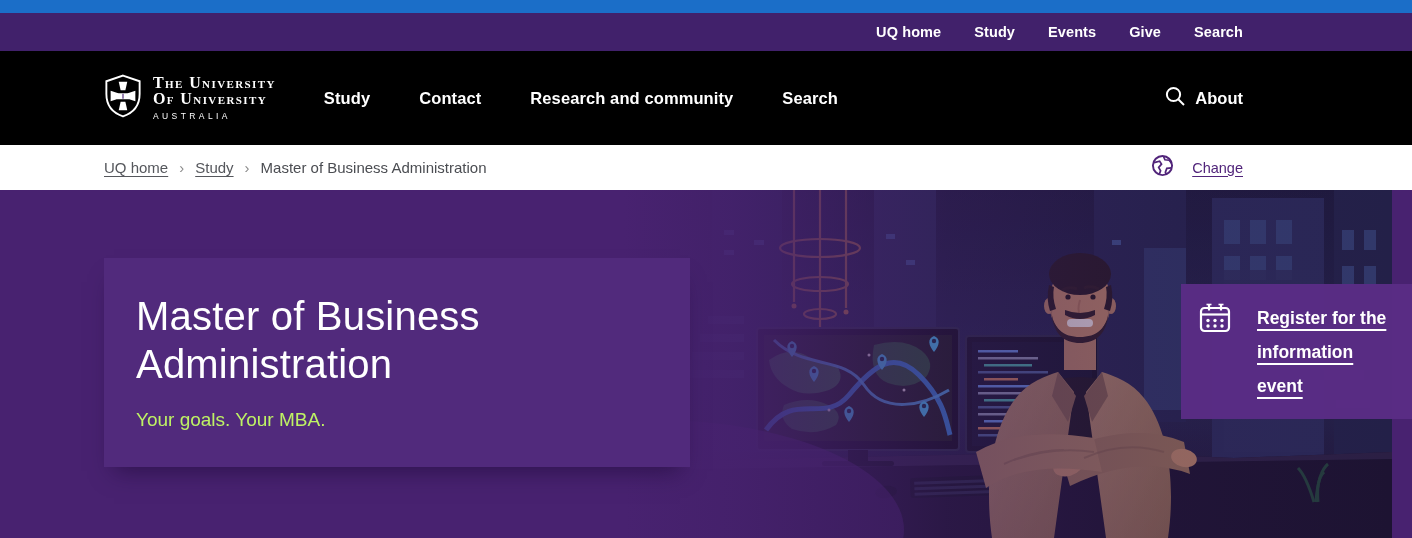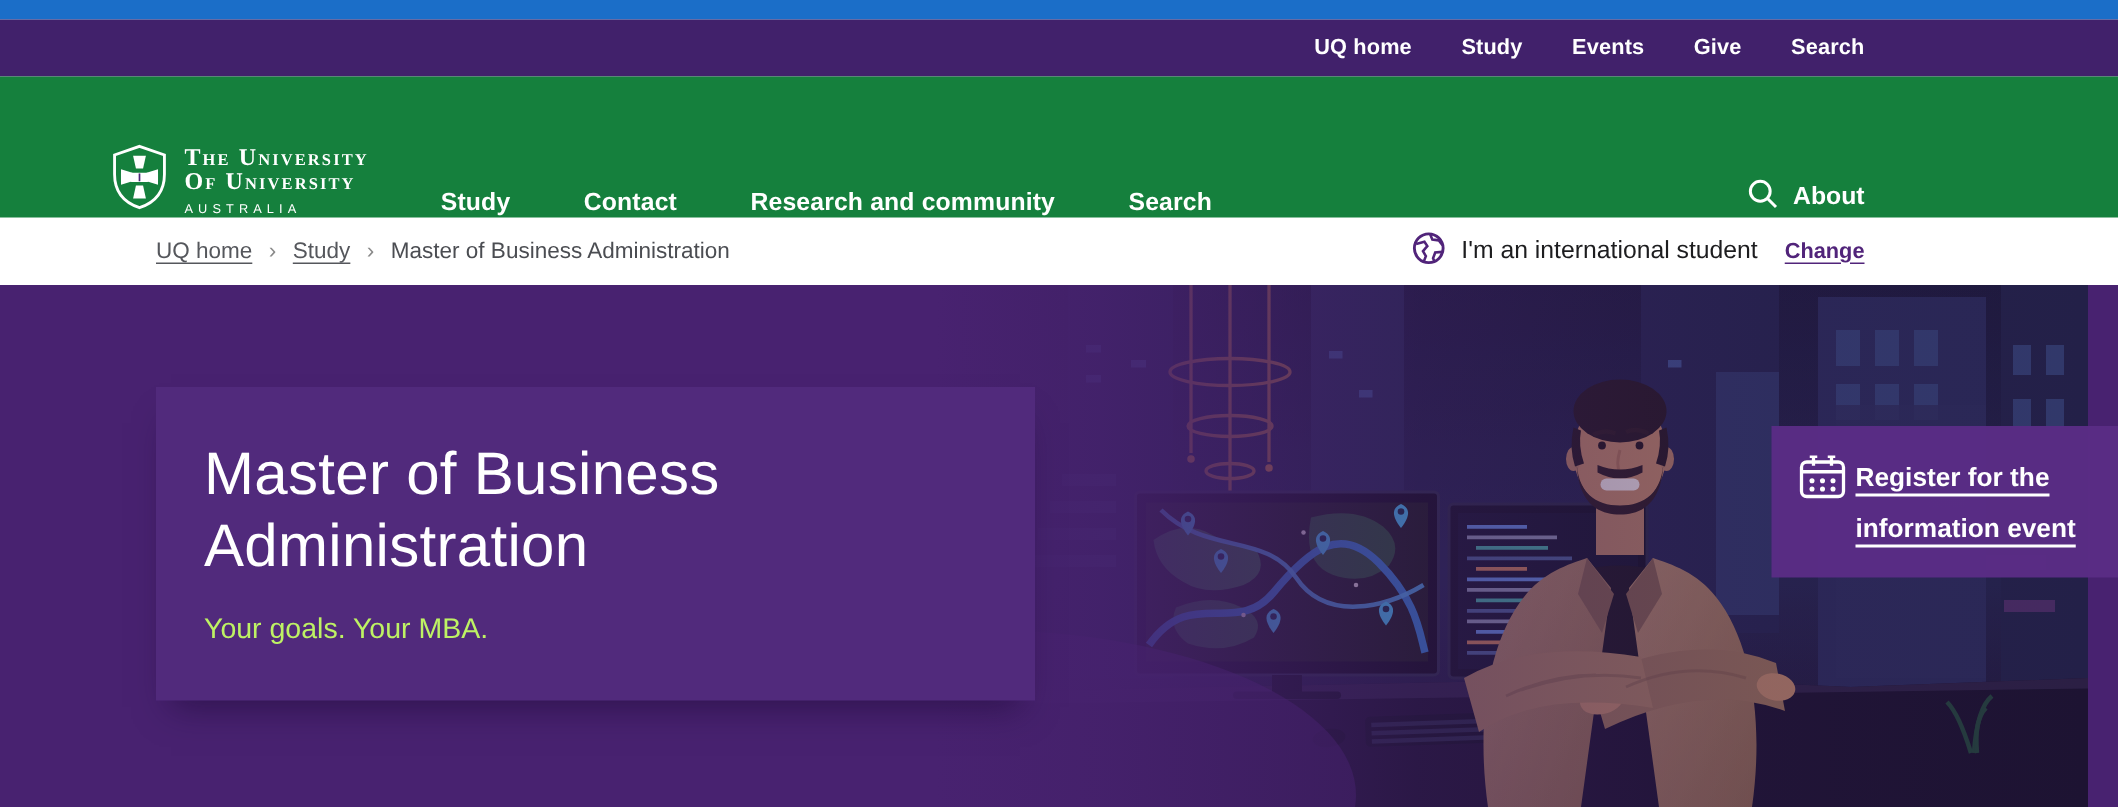--- a/index.html
+++ b/index.html
@@ -9,22 +9,22 @@
 
   
   .topbar { height:13px; background:#1b6ec8; }
 
   
   .utility { height:38px; background:#41216b; display:flex; align-items:center;
              justify-content:flex-end; gap:33px; padding-right:169px; }
   .utility a { color:#fff; font-size:14.5px; font-weight:600; letter-spacing:.1px; }
 
   
-  .main-header { height:94px; background:#15803d; display:flex; align-items:flex-end;
-                 padding-left:74px; position:relative; }
+  .main-header { height:94px; background:#000000; display:flex; align-items:center;
+                 padding-left:104px; position:relative; }
   .logo { display:flex; align-items:center; gap:11px; color:#fff; }
   .logo-text { display:flex; flex-direction:column; font-family:"Liberation Serif", serif; }
   .logo-text .l1 { font-variant:small-caps; font-size:16px; font-weight:600;
                    letter-spacing:1.4px; line-height:16px; }
   .logo-text .l2 { font-size:8.5px; letter-spacing:3.4px; margin-top:4px;
                    text-transform:uppercase; font-family:"Liberation Sans", sans-serif; }
   .main-nav { display:flex; gap:49px; margin-left:48px; }
   .main-nav a { color:#fff; font-size:16.5px; font-weight:600; letter-spacing:.1px; }
   .search { margin-left:auto; margin-right:169px; display:flex; align-items:center; gap:9px;
             background:none; border:none; color:#fff; font-family:inherit;
@@ -32,37 +32,37 @@
 
   
   .crumb-bar { height:45px; background:#fff; display:flex; align-items:center;
                padding:0 169px 0 104px; }
   .breadcrumb { display:flex; align-items:center; gap:11px; font-size:15px; color:#55575c; }
   .breadcrumb a { color:#55575c; text-decoration:underline; text-underline-offset:3px; }
   .breadcrumb .sep { color:#8a8a8a; font-size:15px; }
   .breadcrumb .current { color:#4b4d52; }
   .audience { margin-left:auto; display:flex; align-items:center; gap:10px; }
   .audience .label { font-size:16.5px; color:#1d1d1f; }
-  .audience .change { font-size:14.5px; color:#51247a; font-weight:700;
+  .audience .change { font-size:14.5px; color:#51247a; font-weight:400;
                       text-decoration:underline; text-underline-offset:3px; margin-left:8px; }
 
   
   .hero { position:relative; height:348px; background:#482270; overflow:hidden; }
   .hero-photo { position:absolute; left:624px; top:0; width:768px; height:348px; }
   .hero-photo svg { display:block; width:768px; height:348px; }
 
   .title-box { position:absolute; left:104px; top:68px; width:586px; height:209px;
                background:#512a7c; z-index:2;
                box-shadow:0 14px 22px -10px rgba(25,8,50,.55); }
   .title-box h1 { margin:34px 0 0 32px; color:#fff; font-size:40px; line-height:48px;
                   font-weight:500; letter-spacing:.2px; width:500px; }
   .title-box .subtitle { margin:21px 0 0 32px; color:#bef264; font-size:19px; font-weight:500; }
 
   .callout { position:absolute; right:0; top:94px; width:231px; min-height:93px;
-             background:rgba(90,44,133,.97); z-index:3; display:flex; gap:6px;
+             background:rgba(90,44,133,.97); z-index:3; display:flex; gap:26px;
              padding:17px 12px 16px 18px; }
   .callout .cal { flex:0 0 32px; margin-top:2px; }
   .callout-text span { display:block; color:#fff; font-size:17.5px; font-weight:600;
                        line-height:34px; text-decoration:underline;
                        text-underline-offset:5px; text-decoration-thickness:1.5px; }
 </style>
 </head>
 <body>
 
 <div class="topbar"></div>
@@ -121,21 +121,20 @@
   </nav>
   <div class="audience">
     <span>
       <svg width="23" height="23" viewBox="0 0 24 24">
         <circle cx="12" cy="12" r="10" fill="none" stroke="#51247a" stroke-width="2"></circle>
         <path d="M3.2,9 L9,7.5 L11,10.5 L8,14 L10,17.5 L8.5,21.3" fill="none" stroke="#51247a" stroke-width="1.8"></path>
         <path d="M13,2.3 L14.5,6 L19,6.5 L21.6,9.8" fill="none" stroke="#51247a" stroke-width="1.8"></path>
         <path d="M21.5,14.5 L16.5,15 L15,19 L16,21.2" fill="none" stroke="#51247a" stroke-width="1.8"></path>
       </svg>
     </span>
-    <span class="label">I'm an international student</span>
     <a class="change">Change</a>
   </div>
 </div>
 
 <section class="hero">
   <div class="hero-photo">
     <svg viewBox="0 0 768 348" preserveAspectRatio="none">
       <defs>
         <linearGradient id="bg" x1="0" y1="0" x2="0" y2="1">
           <stop offset="0" stop-color="#141831"></stop>

